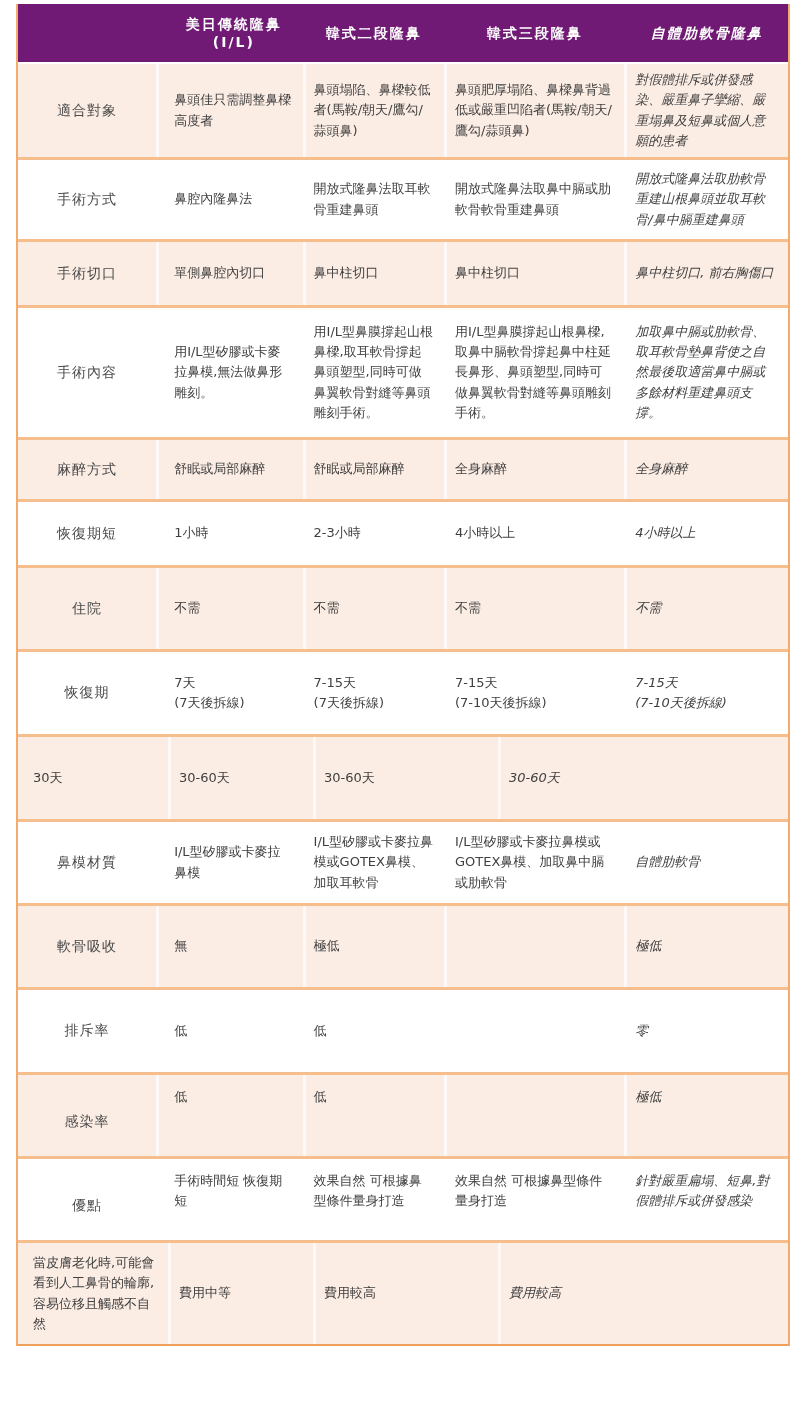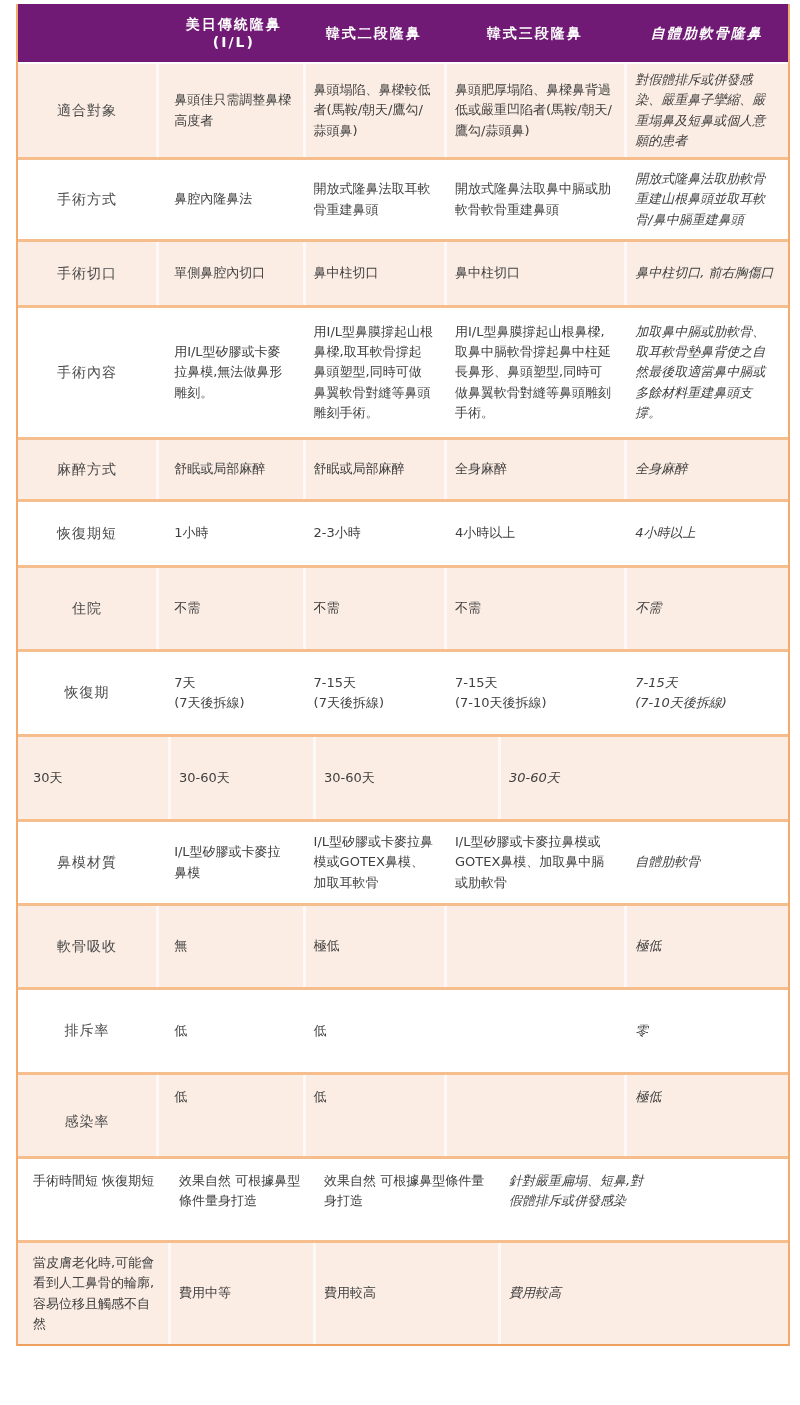--- a/index.html
+++ b/index.html
@@ -162,20 +162,21 @@
 
   <div class="row pink sep topcells" style="min-height:84px">
     <div class="cell c0">感染率</div>
     <div class="cell c1">低</div>
     <div class="cell c2">低</div>
     <div class="cell c3"></div>
     <div class="cell c4">極低</div>
   </div>
 
   <div class="row white sep topcells" style="min-height:84px">
+    <div class="cell c0">優點</div>
     <div class="cell c1">手術時間短 恢復期短</div>
     <div class="cell c2">效果自然 可根據鼻型條件量身打造</div>
     <div class="cell c3">效果自然 可根據鼻型條件量身打造</div>
     <div class="cell c4">針對嚴重扁塌、短鼻,對假體排斥或併發感染</div>
   </div>
 
   <div class="row pink sep" style="min-height:104px">
     <div class="cell c1">當皮膚老化時,可能會看到人工鼻骨的輪廓,容易位移且觸感不自然</div>
     <div class="cell c2">費用中等</div>
     <div class="cell c3">費用較高</div>

